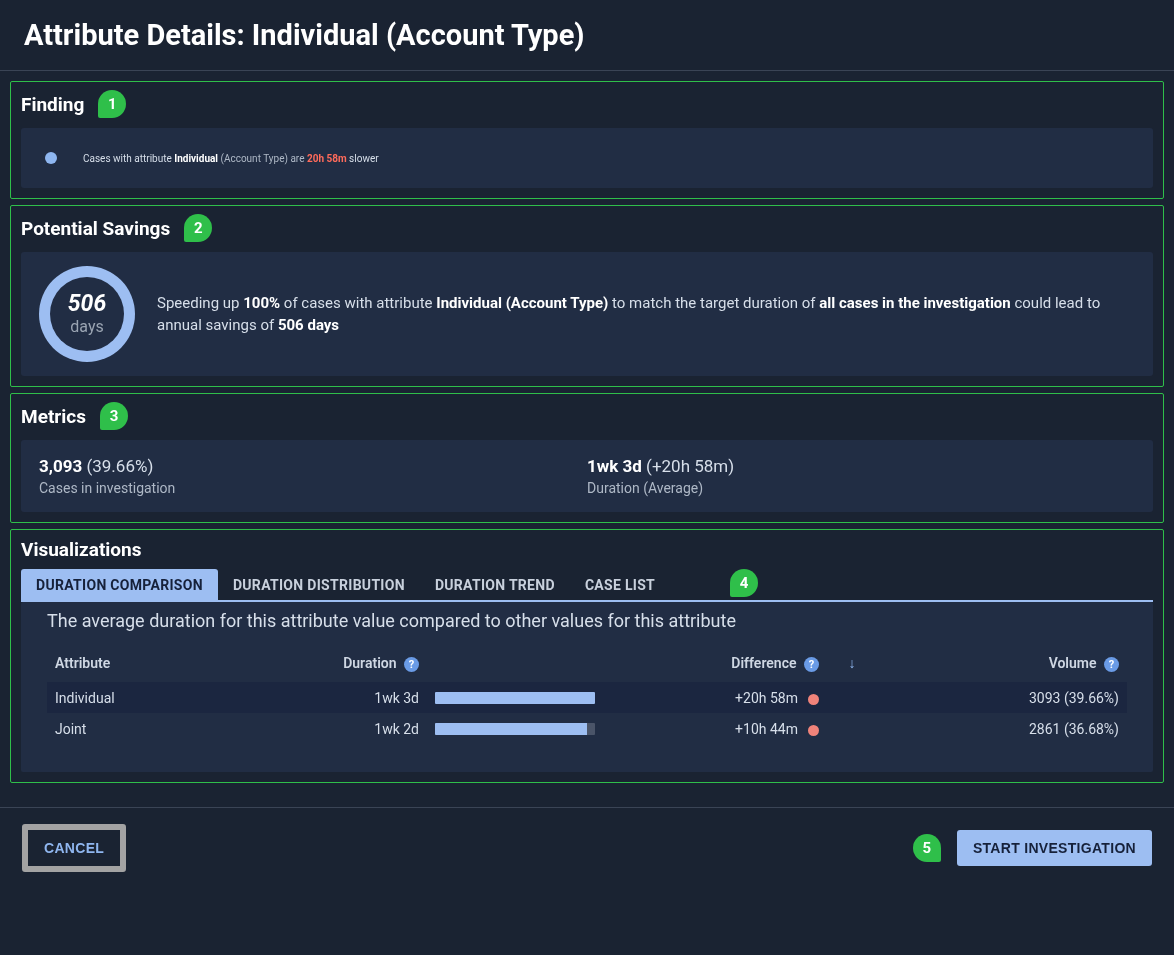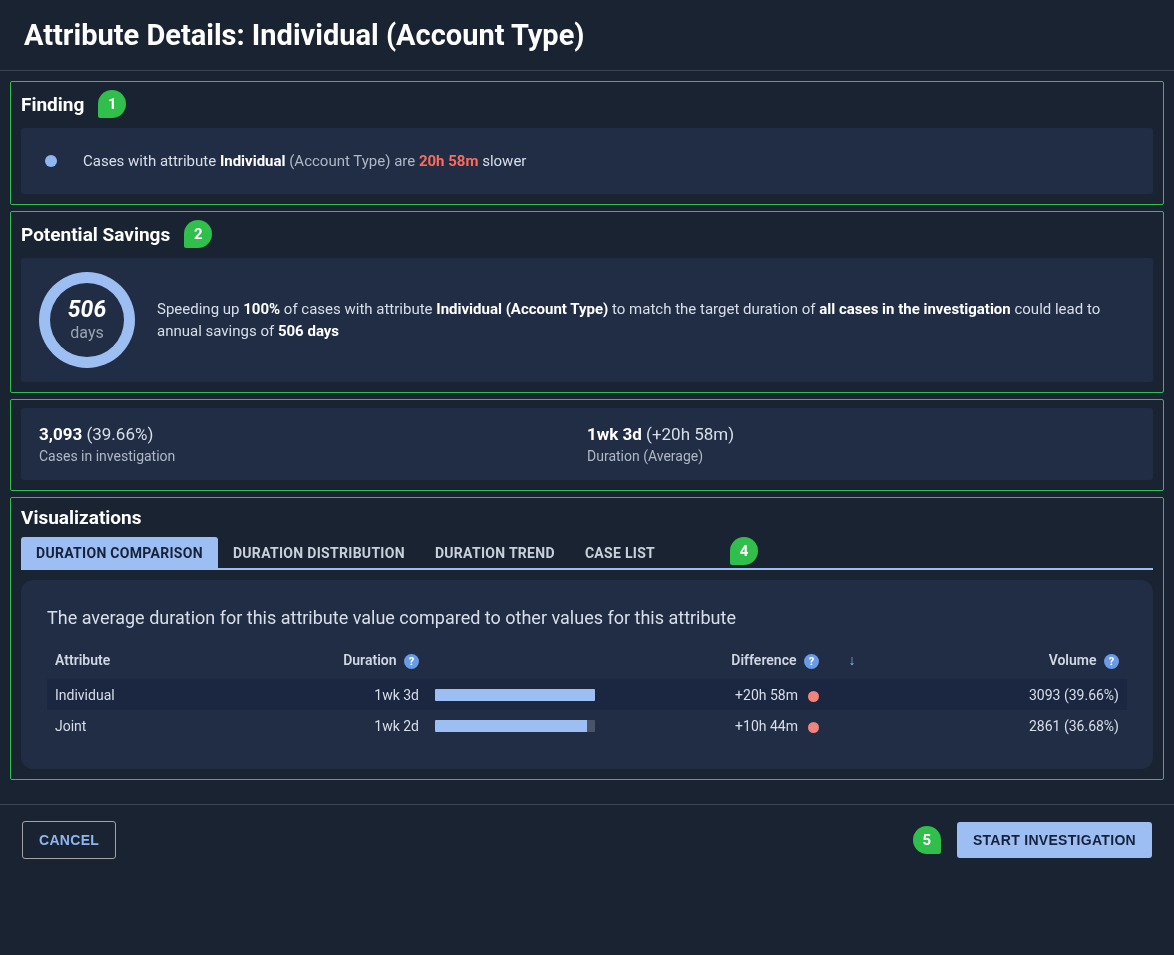--- a/index.html
+++ b/index.html
@@ -11,21 +11,21 @@
   .content { padding: 10px; }
   .section { border: 1.5px solid #2FBF4A; border-radius: 2px; margin-bottom: 6px; padding: 8px 10px 10px 10px; position: relative; }
   .section-heading { display:flex; align-items:center; gap:14px; margin-bottom: 10px;}
   .section-heading h2 { font-size: 19px; font-weight: 700; color: #fff; }
   .callout { width:28px; height:28px; background:#2FBF4A; color:#fff; font-weight:700; display:flex; align-items:center; justify-content:center; border-radius: 50% 50% 50% 2px; font-size:15px;}
   .callout.right-tip { border-radius: 50% 50% 2px 50%; }
   .card { background: #212d44; border-radius: 3px; padding: 16px 18px; }
   
   .finding-row { display:flex; align-items:center; gap: 26px; padding: 8px 6px;}
   .dot-blue { width:12px; height:12px; border-radius:50%; background:#8eb6f0; display:inline-block;}
-  .finding-text { font-size:15px; color:#d7dfea;text-align:right; }
+  .finding-text { font-size:10px; color:#d7dfea;text-align:right; }
   .finding-text .bold { font-weight:700; color:#fff;}
   .finding-text .hi { color:#ff6b5b; font-weight:700;}
   .finding-text .dim { color:#aeb8c6; }
   
   .savings-card { display:flex; align-items:center; gap: 22px; padding: 14px 18px;}
   .ring { width: 96px; height:96px; border-radius:50%; background: #9dbef2; display:flex; align-items:center; justify-content:center; flex: 0 0 auto;}
   .ring-inner { width:74px; height:74px; border-radius:50%; background:#212d44; display:flex; flex-direction:column; align-items:center; justify-content:center;}
   .ring-num { font-size:23px; font-weight:700; color:#fff; line-height:1;font-style:italic;}
   .ring-unit { font-size:16px; color:#9aa4b2; margin-top:2px;}
   .savings-text { font-size:15px; color:#d7dfea; line-height:1.5; }
@@ -37,39 +37,39 @@
   .metric-top .bold { font-weight:700; color:#fff;}
   .metric-sub { font-size:14px; color:#aeb8c6; margin-top:4px;}
   
   .viz-section .section-heading { margin-bottom: 6px; justify-content: space-between;}
   .viz-head-left { display:flex; align-items:center; gap:14px; }
   .tabs-wrap { display:flex; align-items:center; gap: 0; border-bottom: 1px solid #3a475c; position: relative; margin: 2px 0 0 0;}
   .tab { padding: 8px 15px; font-size:14px; font-weight:700; color:#c8d0dc; letter-spacing:0.3px; cursor:pointer; white-space:nowrap;}
   .tab.active { background:#9dbef2; color:#16213a; border-radius: 3px 3px 0 0;}
   .tab-underline { position:absolute; bottom:-1px; left:0; right:0; height:2px; background:#9dbef2; }
   .tabs-and-callout { display:flex; align-items:center; width:100%; gap: 60px;}
-  .viz-card { margin-top: 10px; background:#212d44; border-radius:12px; padding: 27px 26px 28px 26px;}
+  .viz-card { margin-top: 0; background:#212d44; border-radius:2px; padding: 8px 26px 28px 26px;}
   .viz-card .desc { font-size:18px; color:#d7dfea; margin-bottom: 18px;}
   table.cmp { width:100%; border-collapse:collapse; font-size:14px;}
   table.cmp th { text-align:left; font-weight:600; color:#cfd7e3; padding: 6px 8px 10px 8px; }
   table.cmp th.right, table.cmp td.right { text-align:right;}
   table.cmp td { padding: 7px 8px; color:#d7dfea;}
   table.cmp tr.data-row td { border-top: 1px solid rgba(255,255,255,0.0);}
   table.cmp tr.highlight { background:#1b2640; }
   .q { display:inline-flex; width:15px; height:15px; border-radius:50%; background:#6a9be6; color:#fff; align-items:center; justify-content:center; font-size:11px; font-weight:700; margin-left:4px; line-height:1; vertical-align:middle;}
   .sort-down { color:#8fb6ef; font-weight:700; display:inline-block; text-align:center;}
   .bar-cell { width:180px; }
   .bar-track { width:160px; height:12px; background:#4a5468; border-radius:1px; overflow:hidden;}
   .bar-fill { height:100%; background:#9dbef2;}
   .ind-dot { width:11px; height:11px; border-radius:50%; display:inline-block; vertical-align:middle; margin-left:10px;}
   .ind-red { background:#f0837a;}
   .ind-green { background:#6fbf5e;}
   .footer { border-top: 1px solid #3a4455; padding: 16px 22px; display:flex; justify-content:space-between; align-items:center; margin-top: 8px;}
   .btn { font-size:14px; font-weight:700; letter-spacing:0.3px; padding: 10px 16px; border-radius:3px; cursor:pointer; border:none;}
-  .btn-cancel { background:transparent; color:#8fb6ef; border:1px solid #a3a3a3;}
+  .btn-cancel { background:transparent; color:#8fb6ef; border:6px solid #a3a3a3;}
   .btn-primary { background:#9dbef2; color:#16213a;}
   .footer-right { display:flex; align-items:center; gap: 16px;}
 </style>
 </head>
 <body>
 
 <div class="page">
   <div class="title-bar">
     <h1>Attribute Details: Individual (Account Type)</h1>
   </div>
@@ -103,20 +103,24 @@
             <div class="ring-unit">days</div>
           </div>
         </div>
         <div class="savings-text">
           <span>Speeding up </span><span class="bold">100%</span><span> of cases with attribute </span><span class="bold">Individual (Account Type)</span><span> to match the target duration of </span><span class="bold">all cases in the investigation</span><span> could lead to annual savings of </span><span class="bold">506 days</span>
         </div>
       </div>
     </div>
 
     <div class="section">
+      <div class="section-heading">
+        <h2>Metrics</h2>
+        <div class="callout">3</div>
+      </div>
       <div class="card metrics-card">
         <div class="metric">
           <div class="metric-top"><span class="bold">3,093</span><span> (39.66%)</span></div>
           <div class="metric-sub">Cases in investigation</div>
         </div>
         <div class="metric">
           <div class="metric-top"><span class="bold">1wk 3d</span><span> (+20h 58m)</span></div>
           <div class="metric-sub">Duration (Average)</div>
         </div>
       </div>

